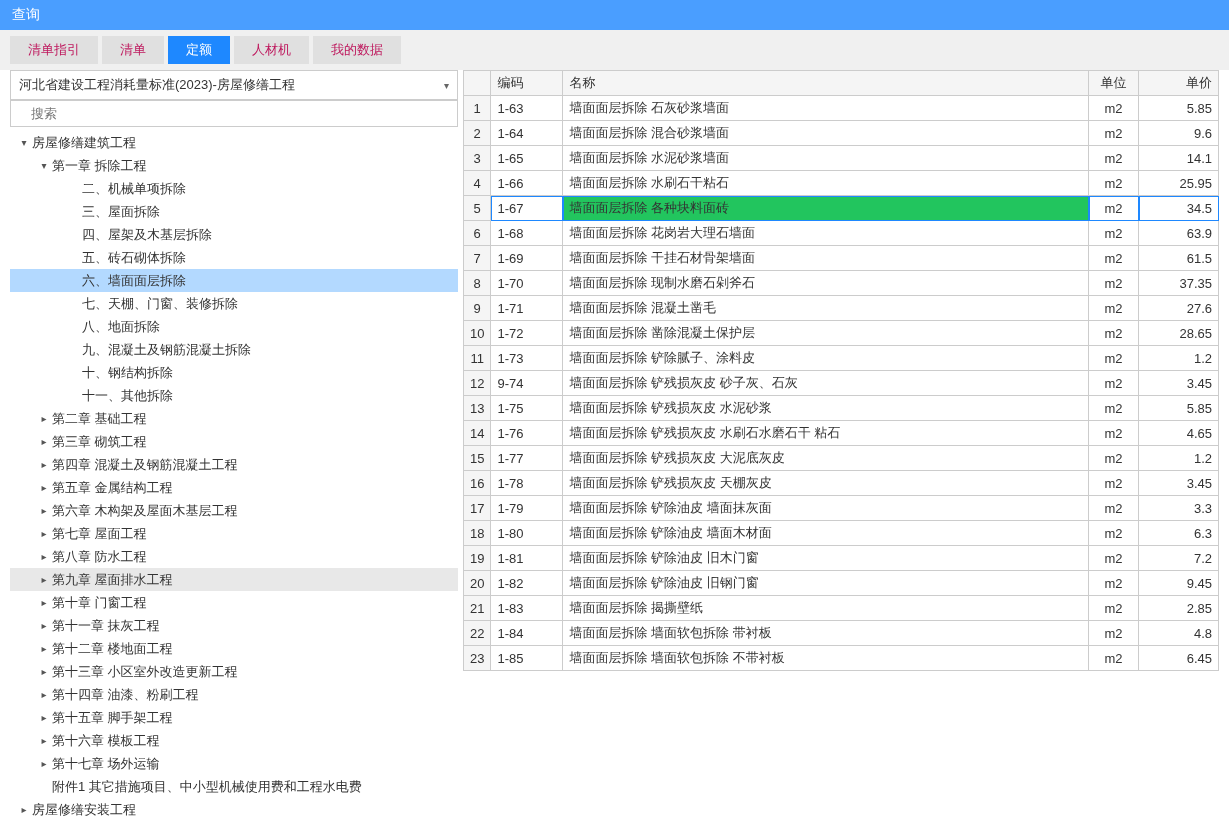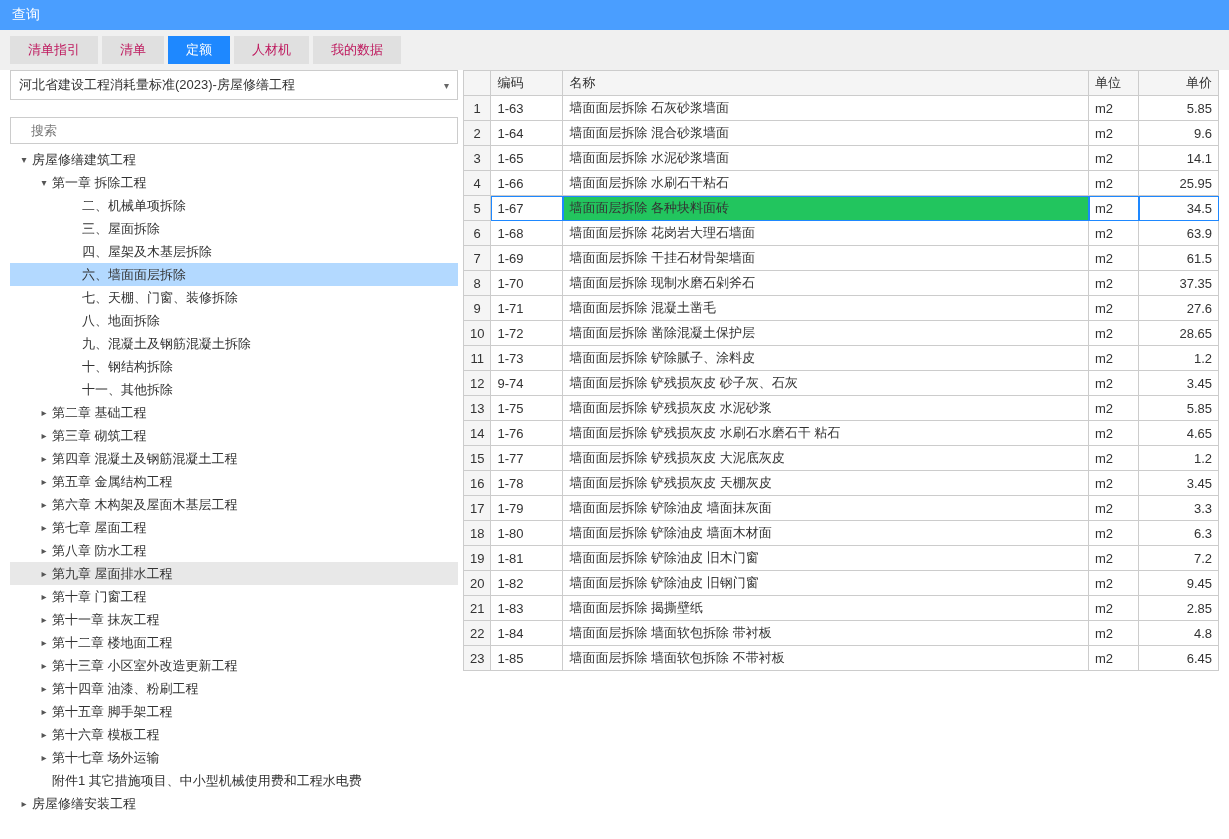--- a/index.html
+++ b/index.html
@@ -3,39 +3,39 @@
 <meta charset="utf-8">
 <style>
 * { box-sizing: border-box; margin: 0; padding: 0; }
 body { font-family: "Microsoft YaHei", Arial, sans-serif; font-size: 13px; color: #333; background: #fff; }
 .titlebar { background: #4a9eff; color: #fff; padding: 6px 12px; font-size: 14px; }
 .toolbar { background: #f0f0f0; padding: 6px 10px; display: flex; gap: 4px; }
 .tab-btn { padding: 5px 18px; background: #e0e0e0; border: none; cursor: pointer; font-size: 13px; color: #be185d; }
 .tab-btn.active { background: #1e88ff; color: #fff; }
 .main { display: flex; padding: 0 10px 10px 10px; gap: 5px; }
 .left-panel { width: 448px; flex-shrink: 0; }
-.dropdown { width: 100%; border: 1px solid #ccc; padding: 5px 8px; font-size: 13px; background: #fff; cursor: pointer; display: flex; justify-content: space-between; align-items: center; margin-bottom: 17px; }
+.dropdown { width: 100%; border: 1px solid #ccc; padding: 5px 8px; font-size: 13px; background: #fff; cursor: pointer; display: flex; justify-content: space-between; align-items: center; margin-bottom: 0; }
 .dropdown .caret { font-size: 10px; color: #666; }
 .search-box { width: 100%; border: 1px solid #ccc; padding: 5px 20px; font-size: 13px; margin-bottom: 2px; }
 .tree { border: none; padding: 2px 0; }
 .tree-item { padding: 2px 4px; cursor: pointer; white-space: nowrap; line-height: 19px; display: flex; align-items: center; }
 .tree-item.selected { background: #b3d9ff; }
 .tree-item.highlighted { background: #e8e8e8; }
 .tree-item .toggle { display: inline-block; width: 12px; text-align: center; font-size: 10px; color: #555; margin-right: 2px; }
 .tree-item.l0 { padding-left: 8px; }
 .tree-item.l1 { padding-left: 28px; }
 .tree-item.l2 { padding-left: 58px; }
 .right-panel { flex: 1; }
 .data-table { border-collapse: collapse; width: 100%; font-size: 13px; }
 .data-table th, .data-table td { border: 1px solid #ccc; padding: 3px 6px; height: 22px; }
 .data-table th { background: #f5f5f5; font-weight: normal; text-align: left; }
 .data-table .col-idx { width: 24px; text-align: center; background: #f5f5f5; }
 .data-table .col-code { width: 72px; }
 .data-table .col-name { }
-.data-table .col-unit { width: 50px; }
+.data-table .col-unit { width: 50px; text-align: center; }
 .data-table .col-price { width: 80px; text-align: right; }
 .data-table tr.selected td.col-code, .data-table tr.selected td.col-name, .data-table tr.selected td.col-unit, .data-table tr.selected td.col-price { outline: 1px solid #1e88ff; outline-offset: -1px; }
 .data-table tr.selected td.col-name { background: #22c55e; border: 1px solid #1e88ff; }
 .corner { width: 24px; background: #f5f5f5; }
 </style>
 </head>
 <body>
 
 <div class="titlebar">
   <span>查询</span>
@@ -70,20 +70,24 @@
           <span>二、机械单项拆除</span>
         </div>
         <div class="tree-item l2">
           <span class="toggle"></span>
           <span>三、屋面拆除</span>
         </div>
         <div class="tree-item l2">
           <span class="toggle"></span>
           <span>四、屋架及木基层拆除</span>
         </div>
+        <div class="tree-item l2">
+          <span class="toggle"></span>
+          <span>五、砖石砌体拆除</span>
+        </div>
         <div class="tree-item l2 selected">
           <span class="toggle"></span>
           <span>六、墙面面层拆除</span>
         </div>
         <div class="tree-item l2">
           <span class="toggle"></span>
           <span>七、天棚、门窗、装修拆除</span>
         </div>
         <div class="tree-item l2">
           <span class="toggle"></span>

